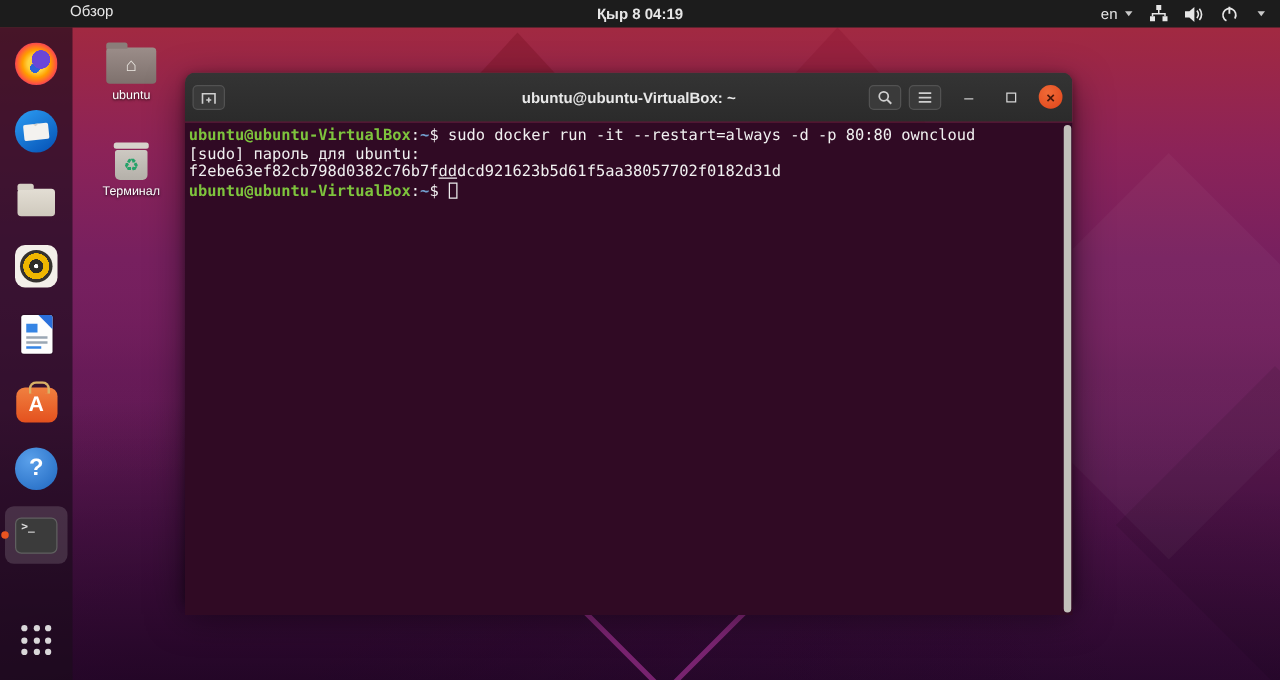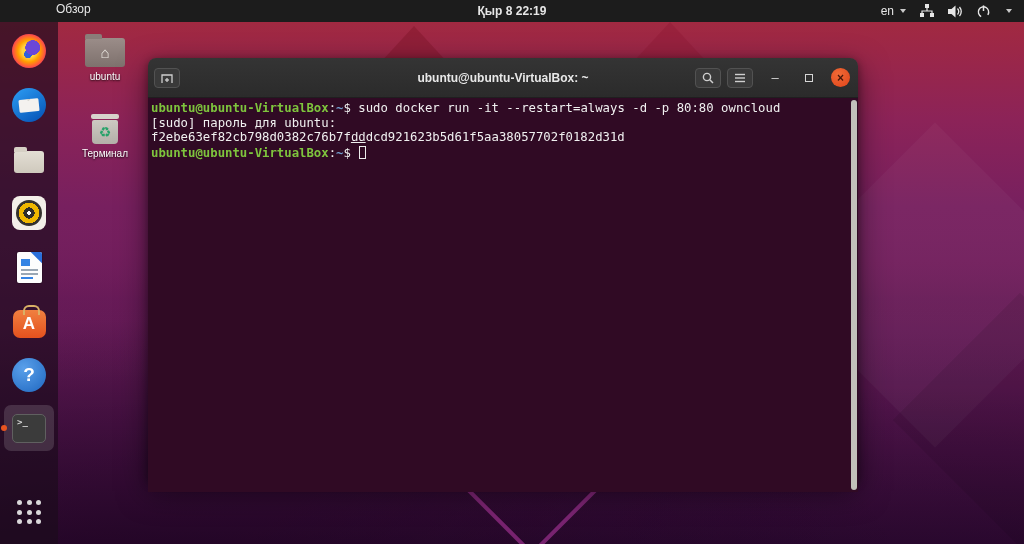--- a/index.html
+++ b/index.html
@@ -124,21 +124,21 @@
 <div class="wallpaper">
   <div class="wp-tri wp-tri1"></div>
   <div class="wp-tri wp-tri2"></div>
   <div class="wp-diamond-r"></div>
   <div class="wp-diamond-r2"></div>
   <div class="wp-diamond-b"></div>
 </div>
 
 <div class="topbar">
   <div class="tb-activities">Обзор</div>
-  <div class="tb-clock">Қыр 8  22:19</div>
+  <div class="tb-clock">Қыр 8  04:19</div>
   <div class="tb-right">
     <span class="tb-lang">
       <span>en</span>
       <span class="tb-caret"></span>
     </span>
     <svg width="16" height="14" viewBox="0 0 16 14">
       <rect x="6" y="0" width="4" height="4" fill="#e6e6e6"></rect>
       <rect x="1" y="9" width="4" height="4" fill="#e6e6e6"></rect>
       <rect x="11" y="9" width="4" height="4" fill="#e6e6e6"></rect>
       <path d="M8 4 V7 M3 9 V7 H13 V9" stroke="#e6e6e6" stroke-width="1.2" fill="none"></path>

